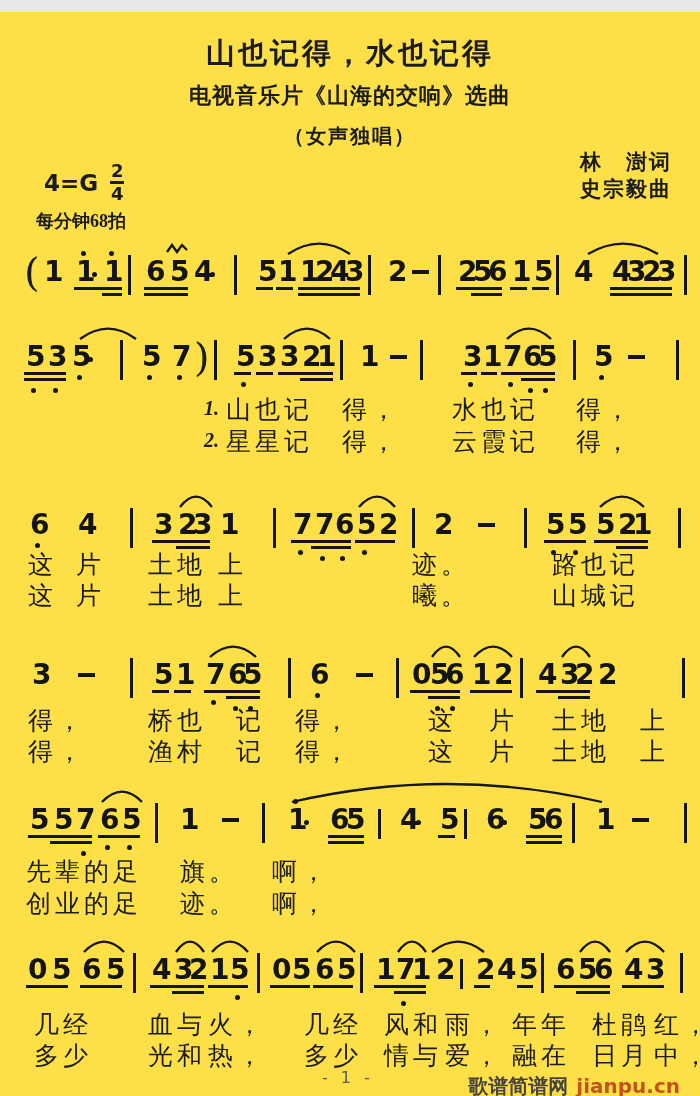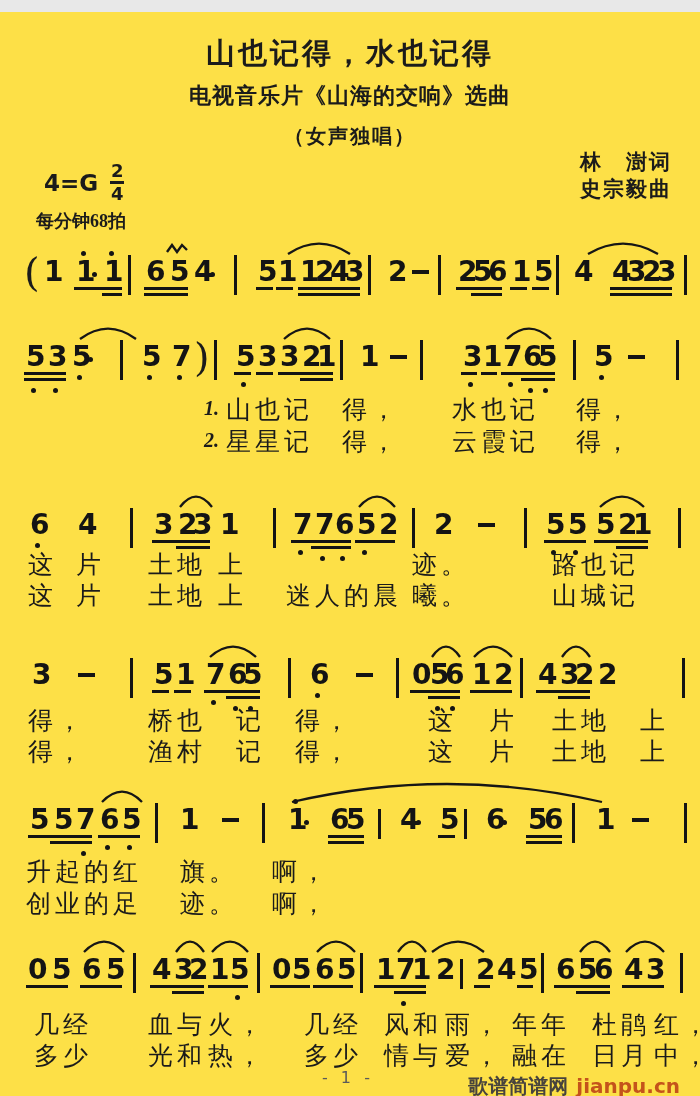--- a/index.html
+++ b/index.html
@@ -425,21 +425,20 @@
         <span class="lyr" style="left: 148px;">土地</span>
         <span class="lyr" style="left: 218px;">上</span>
         <span class="lyr" style="left: 412px;">迹。</span>
         <span class="lyr" style="left: 552px;">路也记</span>
       </div>
       <div class="lyrow" style="top: 567px;">
         <span class="lyr" style="left: 28px;">这</span>
         <span class="lyr" style="left: 76px;">片</span>
         <span class="lyr" style="left: 148px;">土地</span>
         <span class="lyr" style="left: 218px;">上</span>
-        <span class="lyr" style="left: 286px;">迷人的晨</span>
         <span class="lyr" style="left: 412px;">曦。</span>
         <span class="lyr" style="left: 552px;">山城记</span>
       </div>
       <div class="lyrow" style="top: 692px;">
         <span class="lyr" style="left: 28px;">得，</span>
         <span class="lyr" style="left: 148px;">桥也</span>
         <span class="lyr" style="left: 236px;">记</span>
         <span class="lyr" style="left: 295px;">得，</span>
         <span class="lyr" style="left: 428px;">这</span>
         <span class="lyr" style="left: 489px;">片</span>
@@ -450,21 +449,21 @@
         <span class="lyr" style="left: 28px;">得，</span>
         <span class="lyr" style="left: 148px;">渔村</span>
         <span class="lyr" style="left: 236px;">记</span>
         <span class="lyr" style="left: 295px;">得，</span>
         <span class="lyr" style="left: 428px;">这</span>
         <span class="lyr" style="left: 489px;">片</span>
         <span class="lyr" style="left: 552px;">土地</span>
         <span class="lyr" style="left: 640px;">上</span>
       </div>
       <div class="lyrow" style="top: 843px;">
-        <span class="lyr" style="left: 26px;">升起的红</span>
+        <span class="lyr" style="left: 26px;">先辈的足</span>
         <span class="lyr" style="left: 180px;">旗。</span>
         <span class="lyr" style="left: 272px;">啊，</span>
       </div>
       <div class="lyrow" style="top: 875px;">
         <span class="lyr" style="left: 26px;">创业的足</span>
         <span class="lyr" style="left: 180px;">迹。</span>
         <span class="lyr" style="left: 272px;">啊，</span>
       </div>
       <div class="lyrow" style="top: 996px;">
         <span class="lyr" style="left: 34px;">几经</span>

